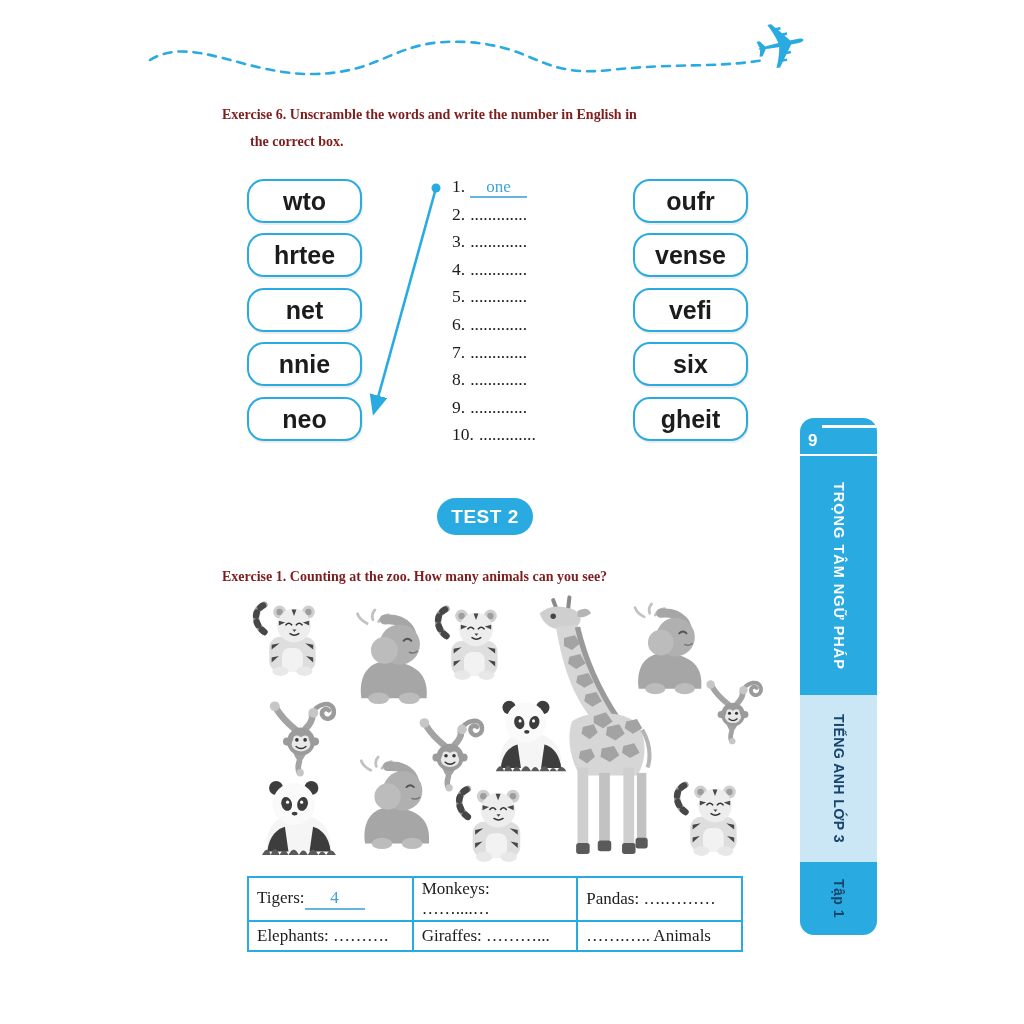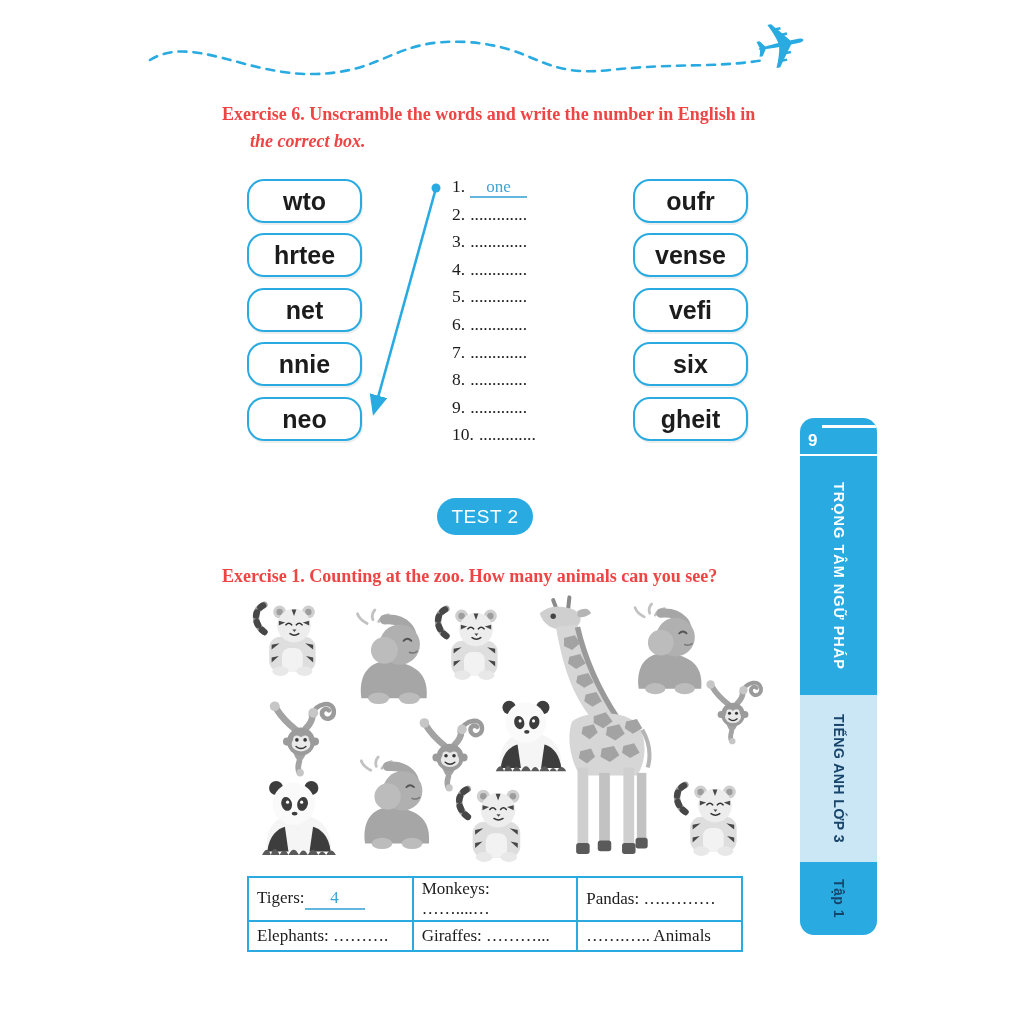--- a/index.html
+++ b/index.html
@@ -5,23 +5,23 @@
   html,body{margin:0;padding:0;background:#ffffff;}
   .page{position:relative;width:1024px;height:1024px;background:#fff;overflow:hidden;
         font-family:"Liberation Serif",serif;}
 
   
   .wave-svg{position:absolute;left:142px;top:24px;}
   .plane{position:absolute;left:754px;top:14px;font-size:64px;line-height:1;
          color:#29ABE2;transform:rotate(-12deg);font-family:"DejaVu Sans",sans-serif;}
 
   
-  .ex-title{position:absolute;color:#ef4444;font-weight:bold;font-size:18px;line-height:27px;}
+  .ex-title{position:absolute;color:#7f1d1d;font-weight:bold;font-size:14px;line-height:27px;}
   .ex6-title{left:222px;top:101px;width:600px;}
-  .ex6-title .l2{padding-left:28px;font-style:italic;}
+  .ex6-title .l2{padding-left:28px;}
   .ex1-title{left:222px;top:563px;width:560px;}
 
   
   .word-box{position:absolute;width:115px;height:44px;background:#fff;
     border:2.5px solid #29ABE2;border-radius:17px;box-sizing:border-box;
     display:flex;align-items:center;justify-content:center;
     font-family:"Liberation Sans",sans-serif;font-weight:bold;font-size:25px;color:#1c1c1c;
     box-shadow:1px 2px 0 rgba(0,0,0,0.07);}
 
   
@@ -29,21 +29,21 @@
   .numlist .row{height:27.6px;line-height:25px;white-space:nowrap;}
   .numlist .num{margin-right:5px;}
   .answer-one{color:#3FA3D4;border-bottom:2px solid #63B6DD;padding:0 16px;font-size:17px;}
 
   
   .connector{position:absolute;left:340px;top:170px;}
 
   
   .badge{position:absolute;left:437px;top:498px;width:96px;height:37px;background:#29ABE2;
     border-radius:19px;display:flex;align-items:center;justify-content:center;
-    color:#fff;font-family:"Liberation Sans",sans-serif;font-weight:normal;font-size:19px;
+    color:#fff;font-family:"Liberation Sans",sans-serif;font-weight:bold;font-size:19px;
     letter-spacing:.5px;}
 
   
   .zoo{position:absolute;left:228px;top:592px;}
 
   
   .count-table{position:absolute;left:247px;top:876px;width:496px;border-collapse:collapse;
     font-size:17px;color:#1c1c1c;table-layout:fixed;}
   .count-table td{border:2px solid #29ABE2;height:26px;padding:1px 16px 1px 8px;}
   .hand4{color:#3FA3D4;border-bottom:2px solid #63B6DD;display:inline-block;

